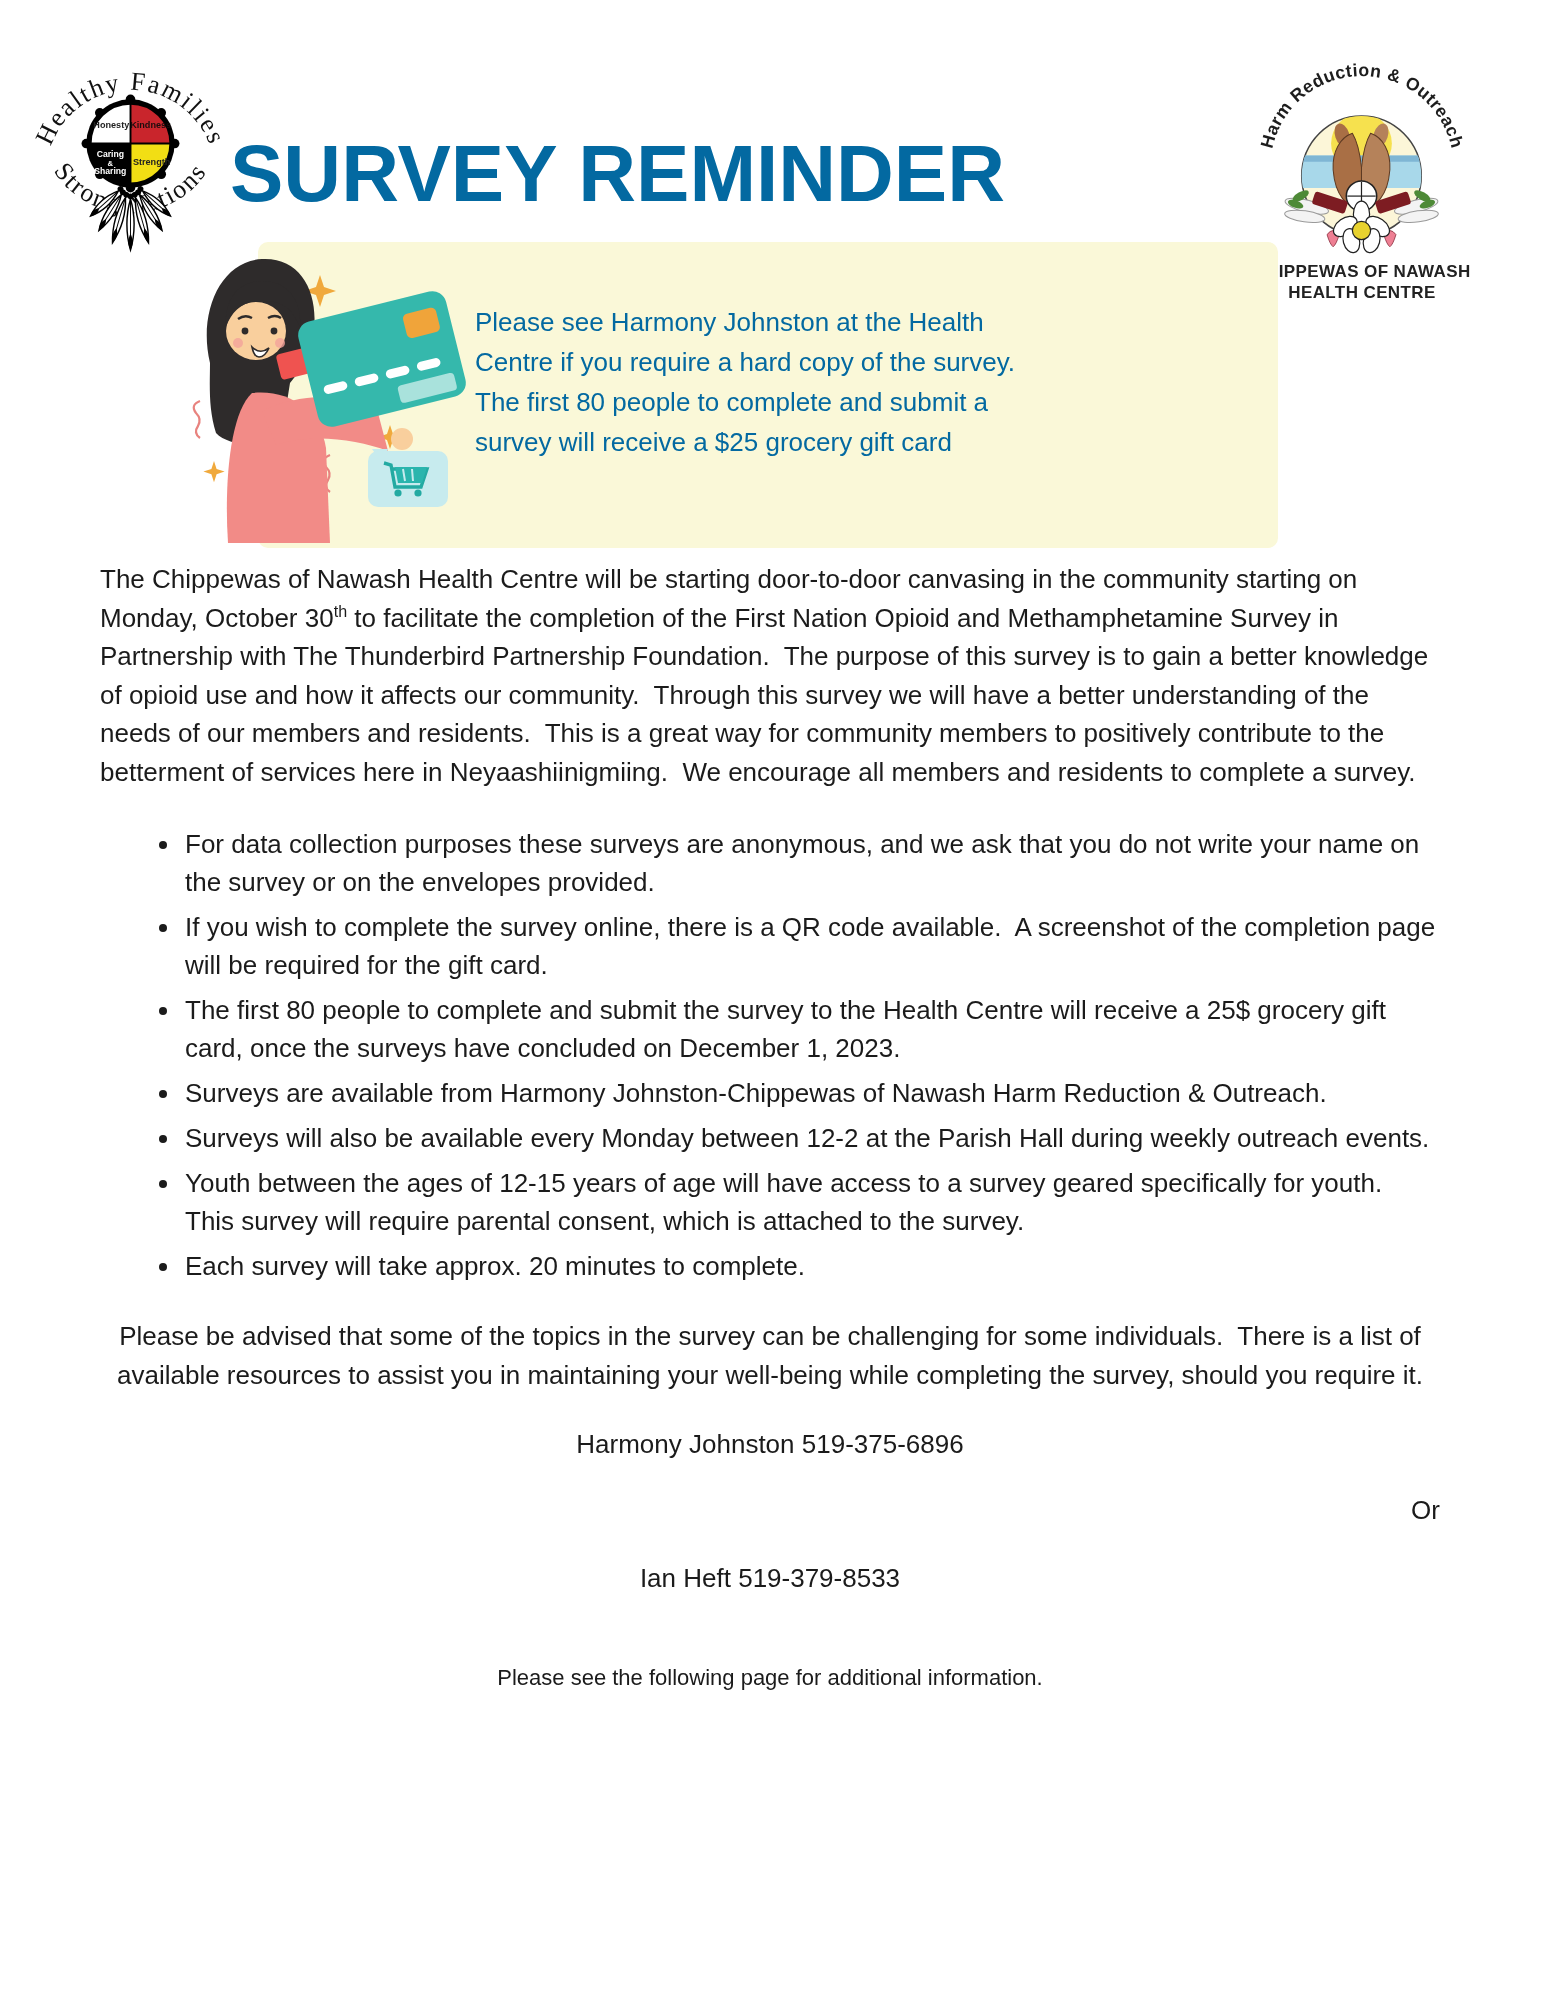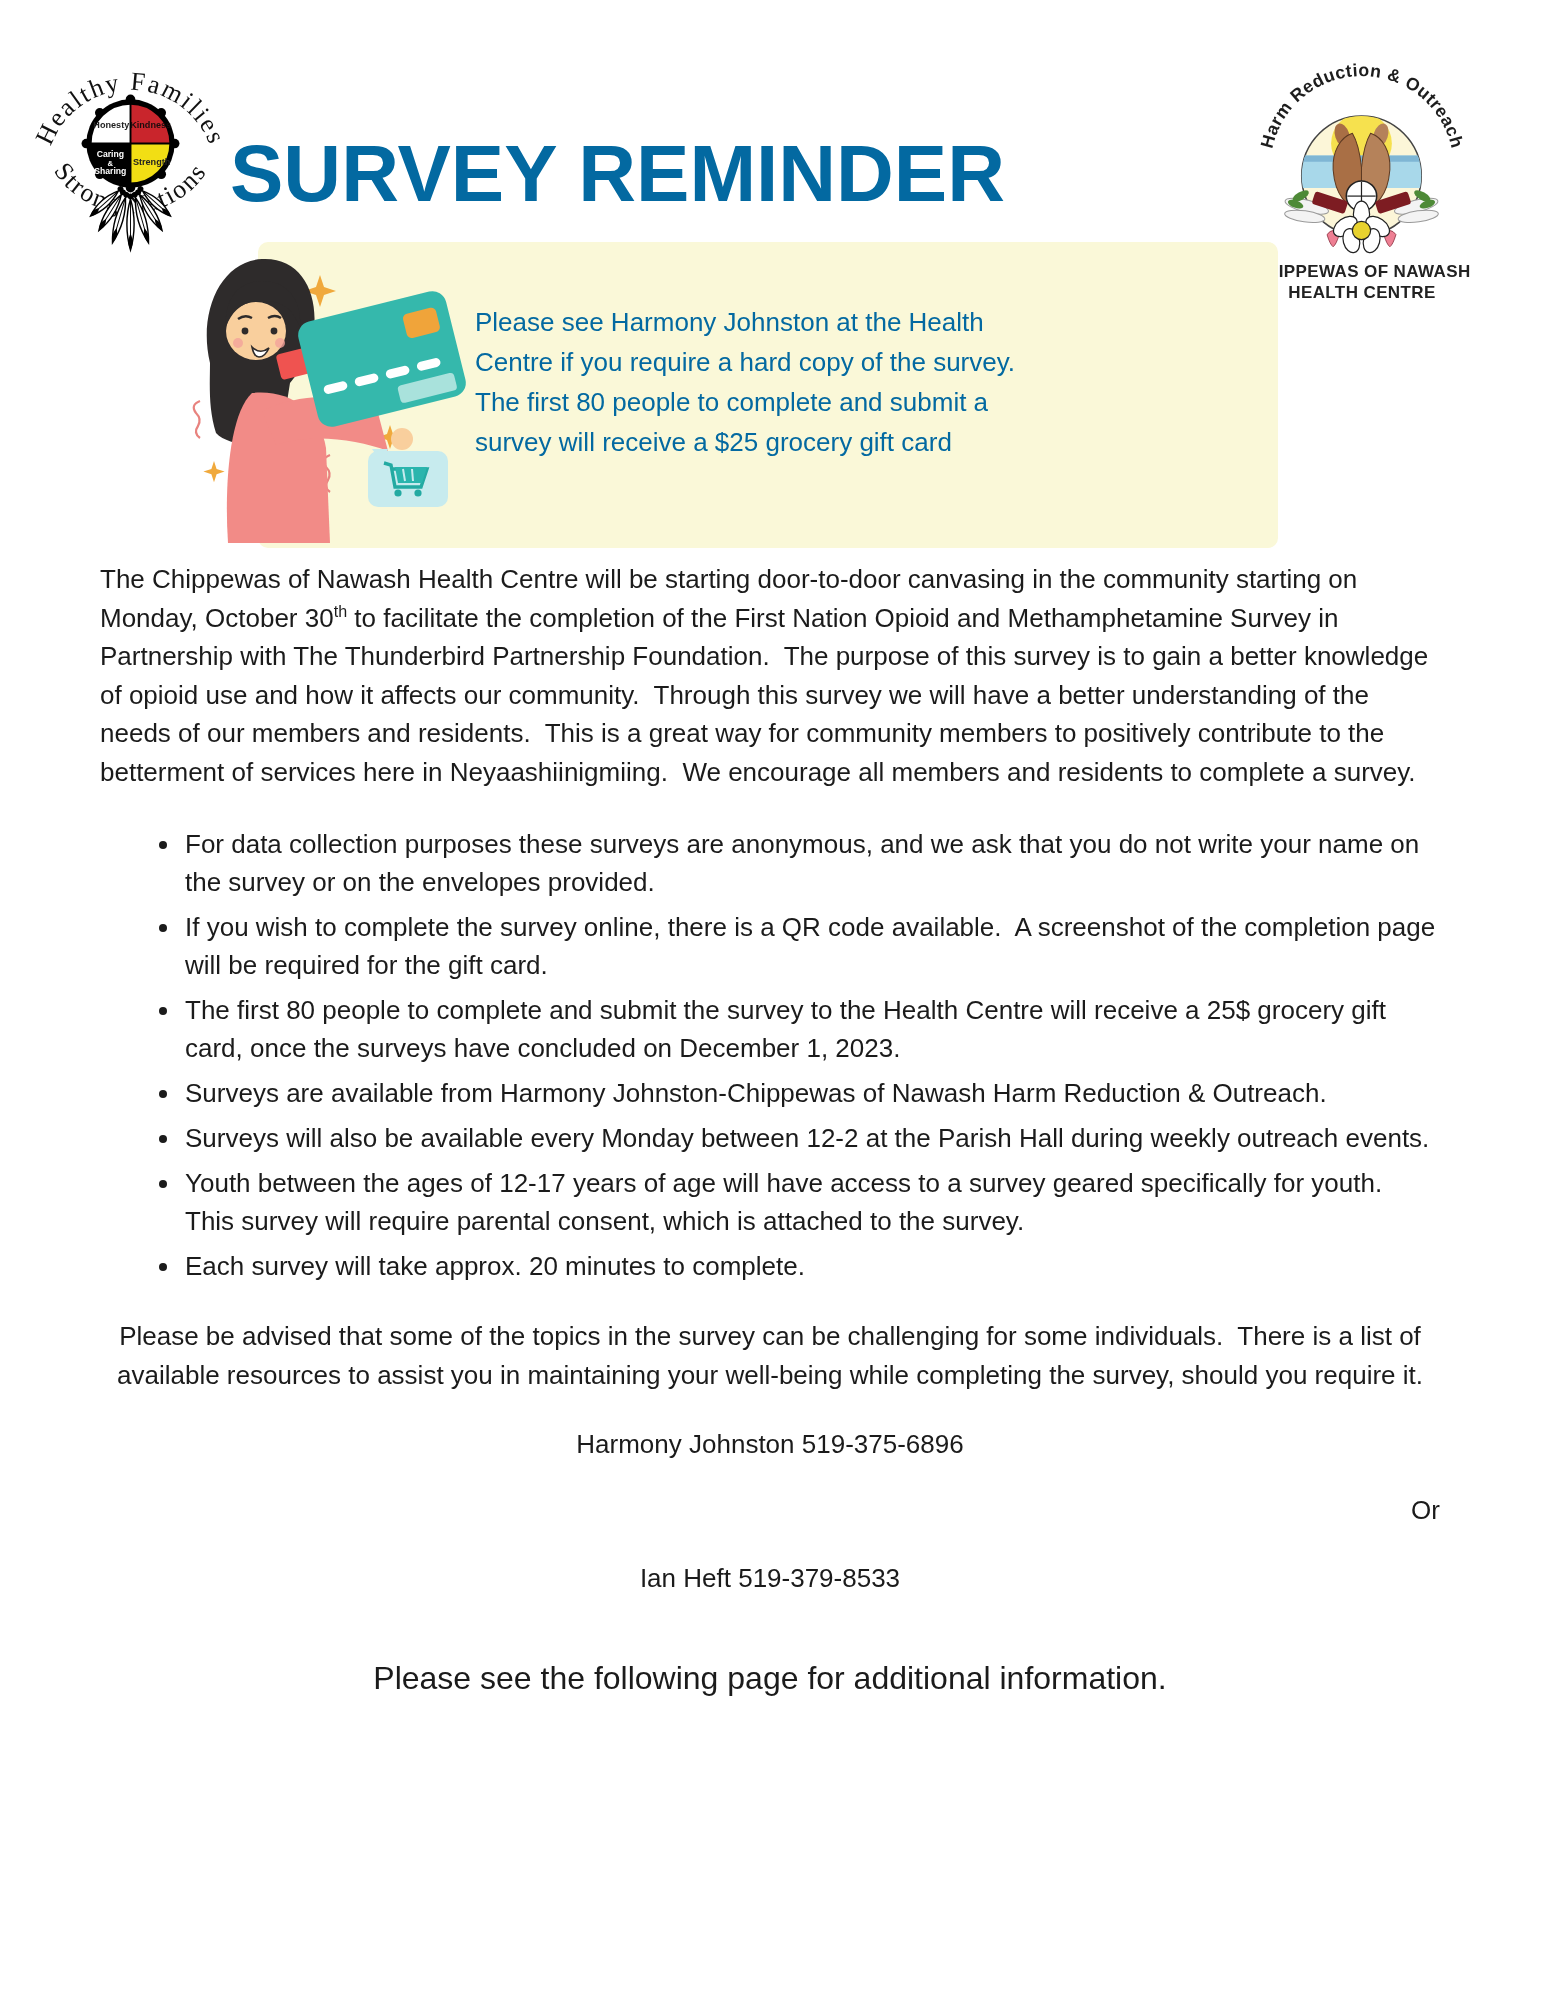--- a/index.html
+++ b/index.html
@@ -40,21 +40,21 @@
   ul.bullets li{
     font-size:26px;line-height:38px;margin:0 0 7px 0;padding-left:3px;
     white-space:pre-wrap;
   }
   .advisory{margin:32px auto 0 auto;max-width:1330px;text-align:center;
     font-size:26px;line-height:39px;white-space:pre-wrap;}
   .assistance{margin:30px auto 0 auto;max-width:1340px;text-align:center;
     font-size:26px;line-height:39px;white-space:pre-wrap;}
   .contact{margin:30px 0 0 0;text-align:center;font-size:26px;line-height:38px;}
   .or-line{margin:28px 0 0 0;text-align:right;font-size:26px;line-height:38px;}
-  .footer-note{margin:62px 0 0 0;text-align:center;font-size:32px;line-height:38px;}
+  .footer-note{margin:62px 0 0 0;text-align:center;font-size:22px;line-height:38px;}
   .serif-arc{font-family:"Liberation Serif",serif;}
 </style>
 </head>
 <body>
 
 <div class="page">
 
   <div class="logo-left">
     <svg viewBox="0 0 200 250" width="195" height="240">
       <defs>
@@ -289,21 +289,21 @@
 
   <div class="content">
     <p class="intro"><span>The Chippewas of Nawash Health Centre will be starting door-to-door canvasing in the community starting on Monday, October 30</span><sup>th</sup><span> to facilitate the completion of the First Nation Opioid and Methamphetamine Survey in Partnership with The Thunderbird Partnership Foundation.  The purpose of this survey is to gain a better knowledge of opioid use and how it affects our community.  Through this survey we will have a better understanding of the needs of our members and residents.  This is a great way for community members to positively contribute to the betterment of services here in Neyaashiinigmiing.  We encourage all members and residents to complete a survey.</span></p>
 
     <ul class="bullets">
       <li>For data collection purposes these surveys are anonymous, and we ask that you do not write your name on the survey or on the envelopes provided.</li>
       <li>If you wish to complete the survey online, there is a QR code available.  A screenshot of the completion page will be required for the gift card.</li>
       <li>The first 80 people to complete and submit the survey to the Health Centre will receive a 25$ grocery gift card, once the surveys have concluded on December 1, 2023.</li>
       <li>Surveys are available from Harmony Johnston-Chippewas of Nawash Harm Reduction &amp; Outreach.</li>
       <li>Surveys will also be available every Monday between 12-2 at the Parish Hall during weekly outreach events.</li>
-      <li>Youth between the ages of 12-17 years of age will have access to a survey geared specifically for youth.  This survey will require parental consent, which is attached to the survey.</li>
+      <li>Youth between the ages of 12-15 years of age will have access to a survey geared specifically for youth.  This survey will require parental consent, which is attached to the survey.</li>
       <li>Each survey will take approx. 20 minutes to complete.</li>
     </ul>
 
     <p class="advisory">Please be advised that some of the topics in the survey can be challenging for some individuals.  There is a list of available resources to assist you in maintaining your well-being while completing the survey, should you require it.</p>
 
 
     <p class="contact">Harmony Johnston 519-375-6896</p>
     <p class="or-line">Or</p>
     <p class="contact">Ian Heft 519-379-8533</p>
 

